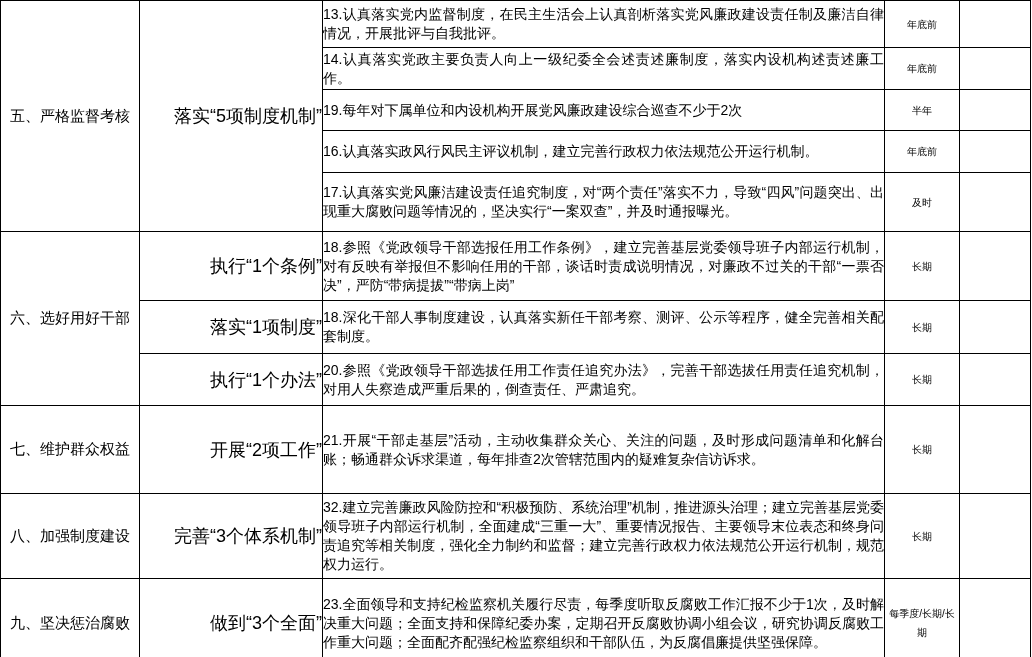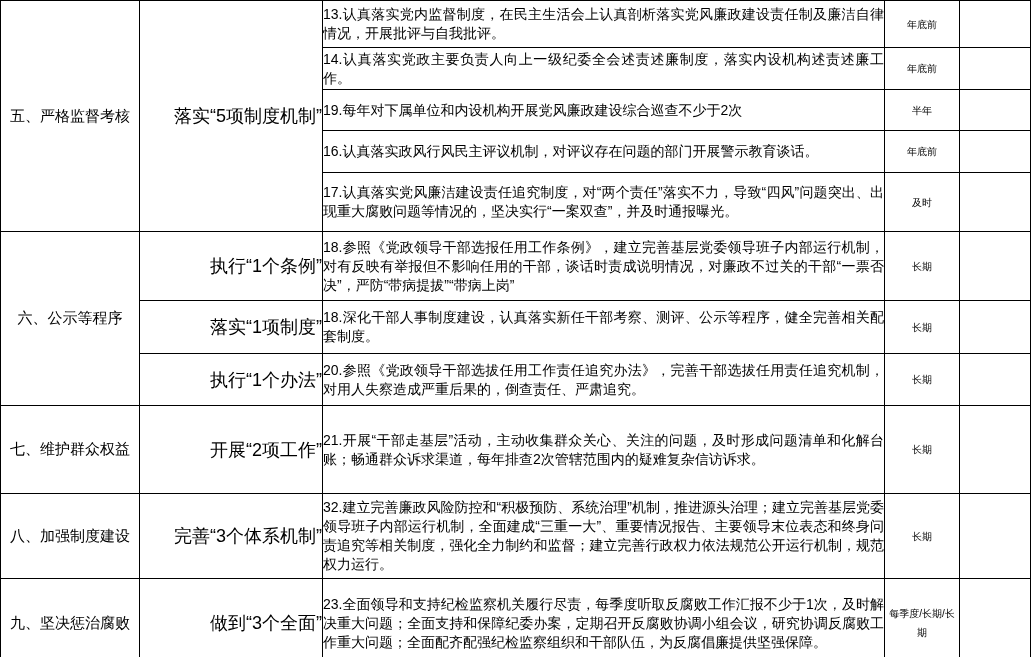--- a/index.html
+++ b/index.html
@@ -47,32 +47,32 @@
         <td class="task"><span class="no">14.</span><span>认真落实党政主要负责人向上一级纪委全会述责述廉制度，落实内设机构述责述廉工作。</span></td>
         <td class="dl">年底前</td>
         <td class="blank"></td>
       </tr>
       <tr style="height:41px">
         <td class="task"><span class="no">19.</span><span>每年对下属单位和内设机构开展党风廉政建设综合巡查不少于2次</span></td>
         <td class="dl">半年</td>
         <td class="blank"></td>
       </tr>
       <tr style="height:42px">
-        <td class="task"><span class="no">16.</span><span>认真落实政风行风民主评议机制，对评议存在问题的部门开展警示教育谈话。</span></td>
+        <td class="task"><span class="no">16.</span><span>认真落实政风行风民主评议机制，建立完善行政权力依法规范公开运行机制。</span></td>
         <td class="dl">年底前</td>
         <td class="blank"></td>
       </tr>
       <tr style="height:59px">
         <td class="task"><span class="no">17.</span><span>认真落实党风廉洁建设责任追究制度，对“两个责任”落实不力，导致“四风”问题突出、出现重大腐败问题等情况的，坚决实行“一案双查”，并及时通报曝光。</span></td>
         <td class="dl">及时</td>
         <td class="blank"></td>
       </tr>
 
       <tr style="height:69px">
-        <td class="cat" rowspan="3">六、公示等程序</td>
+        <td class="cat" rowspan="3">六、选好用好干部</td>
         <td class="grp">执行“1个条例”</td>
         <td class="task"><span class="no">18.</span><span>参照《党政领导干部选报任用工作条例》，建立完善基层党委领导班子内部运行机制，对有反映有举报但不影响任用的干部，谈话时责成说明情况，对廉政不过关的干部“一票否决”，严防“带病提拔”“带病上岗”</span></td>
         <td class="dl">长期</td>
         <td class="blank"></td>
       </tr>
       <tr style="height:53px">
         <td class="grp">落实“1项制度”</td>
         <td class="task"><span class="no">18.</span><span>深化干部人事制度建设，认真落实新任干部考察、测评、公示等程序，健全完善相关配套制度。</span></td>
         <td class="dl">长期</td>
         <td class="blank"></td>

